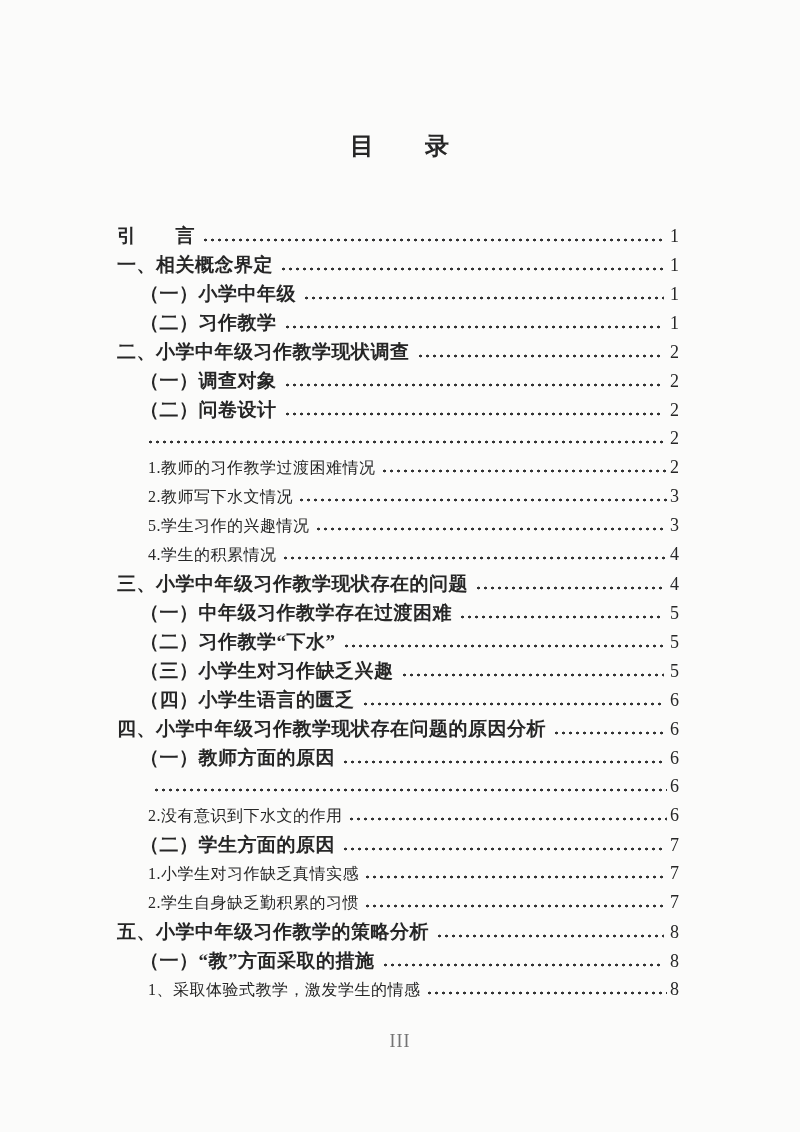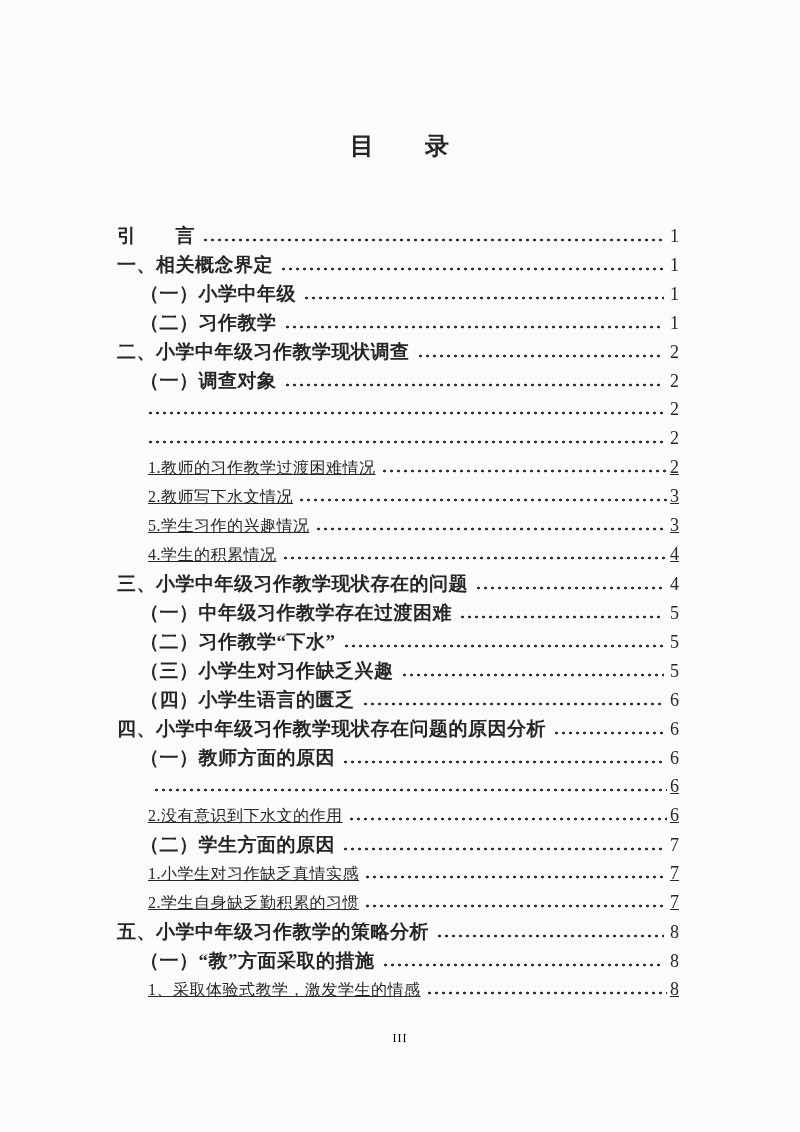--- a/index.html
+++ b/index.html
@@ -44,21 +44,21 @@
   }
   .toc-label {
     letter-spacing: 0.5px;
   }
   .level-0 .toc-label,
   .level-1 .toc-label {
     font-size: 19px;
     font-weight: 700;
   }
   .level-1 { padding-left: 23px; }
-  .level-2 { padding-left: 31px; text-decoration: underline; }
+  .level-2 { padding-left: 31px; }
   .level-2 .toc-label {
     font-size: 16px;
     font-weight: 400;
   }
   .toc-leader {
     flex: 1;
     height: 4px;
     margin: 0 6px 0 7px;
     background-image: radial-gradient(circle, var(--dots) 1.2px, transparent 1.7px);
     background-size: 7px 4px;
@@ -70,23 +70,23 @@
   .toc-page {
     font-size: 18px;
     font-weight: 400;
   }
   .page-footer {
     position: absolute;
     top: 1031px;
     left: 0;
     width: 100%;
     text-align: center;
-    font-size: 12px;
+    font-size: 18px;
     letter-spacing: 1px;
-    color: #000000;
+    color: #737373;
   }
 </style>
 </head>
 <body>
 
 <div class="page">
   <h1 class="doc-title">目　　录</h1>
 
   <div class="toc-list">
   <div class="toc-row level-0">
@@ -119,20 +119,21 @@
     <span class="toc-page">2</span>
   </div>
 
   <div class="toc-row level-1">
     <span class="toc-label">（一）调查对象</span>
     <span class="toc-leader"></span>
     <span class="toc-page">2</span>
   </div>
 
   <div class="toc-row level-1">
+    <span class="toc-label">（二）问卷设计</span>
     <span class="toc-leader"></span>
     <span class="toc-page">2</span>
   </div>
 
   <div class="toc-row level-1">
     <span class="toc-leader"></span>
     <span class="toc-page">2</span>
   </div>
 
   <div class="toc-row level-2">

